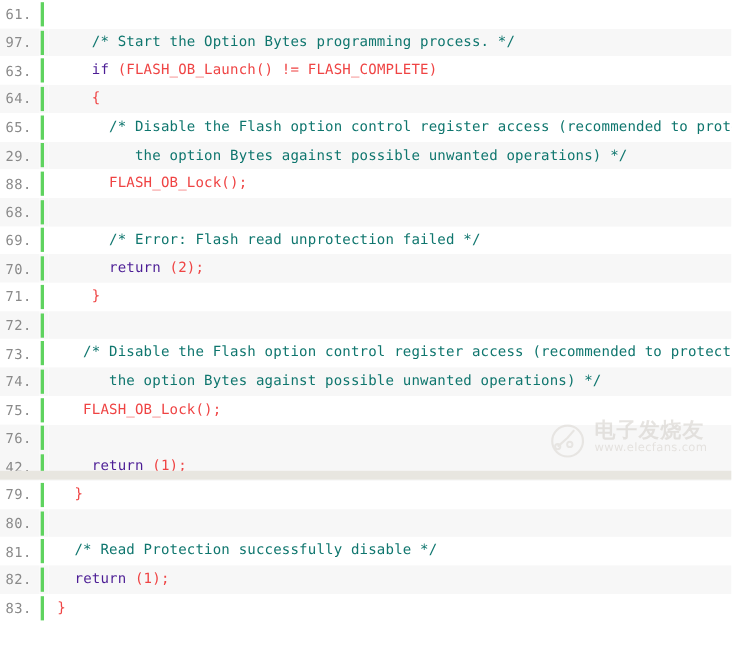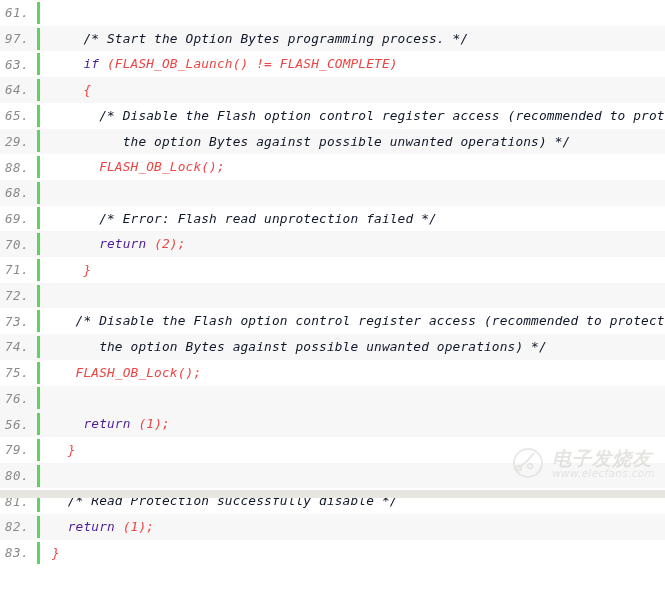--- a/index.html
+++ b/index.html
@@ -9,24 +9,23 @@
   }
   body {
     width: 665px; height: 599px;
     font-family: "DejaVu Sans Mono", "Liberation Mono", monospace;
     overflow: hidden;
     position: relative;
   }
 
   #code-viewer {
     width: 665px;
-    height: 498px;
+    height: 436px;
     position: relative;
     background: #ffffff;
-    font-style: italic;
   }
 
   .code-table {
     width: 665px;
     border-collapse: collapse;
     table-layout: fixed;
   }
 
   .code-row { height: 25.7px; }
   .code-row.alt .gutter-cell,
@@ -68,37 +67,37 @@
     vertical-align: middle;
     font-size: 12.8px;
     line-height: 25.7px;
     color: #24292e;
     white-space: pre;
     font-family: "DejaVu Sans Mono", "Liberation Mono", monospace;
     letter-spacing: .15px;
     overflow: hidden;
   }
 
-  .tok-comment { color: #0f172a; }
+  .tok-comment { color: #0f766e; }
   .tok-keyword { color: #4c1d95; }
   .tok-plain   { color: #ef4444; }
 
   #footer-strip {
     position: absolute;
     left: 0; right: 0; bottom: 0;
     height: 8px;
     background: #e8e6e0;
   }
 
   #watermark {
     position: absolute;
-    right: 10px;
+    right: 22px;
     bottom: 14px;
     display: flex;
-    align-items: center;
+    align-items: flex-start;
     gap: 6px;
     opacity: .5;
     pointer-events: none;
     user-select: none;
   }
   #watermark .wm-mark { flex: 0 0 auto; }
   #watermark .wm-text {
     display: flex;
     flex-direction: column;
     line-height: 1.05;
@@ -230,21 +229,21 @@
           <td class="code-cell"><span class="tok-plain">   FLASH_OB_Lock();</span></td>
         </tr>
         <tr class="code-row alt">
           <td class="gutter-cell">76.</td>
           <td class="marker-cell">
             <span class="marker-bar" style="background: rgb(95, 211, 95);"></span>
           </td>
           <td class="code-cell">&nbsp;</td>
         </tr>
         <tr class="code-row alt">
-          <td class="gutter-cell">56.</td>
+          <td class="gutter-cell">42.</td>
           <td class="marker-cell">
             <span class="marker-bar" style="background: rgb(95, 211, 95);"></span>
           </td>
           <td class="code-cell"><span class="tok-plain">    </span><span class="tok-keyword">return</span><span class="tok-plain"> (1);</span></td>
         </tr>
         <tr class="code-row">
           <td class="gutter-cell">79.</td>
           <td class="marker-cell">
             <span class="marker-bar" style="background: rgb(95, 211, 95);"></span>
           </td>

